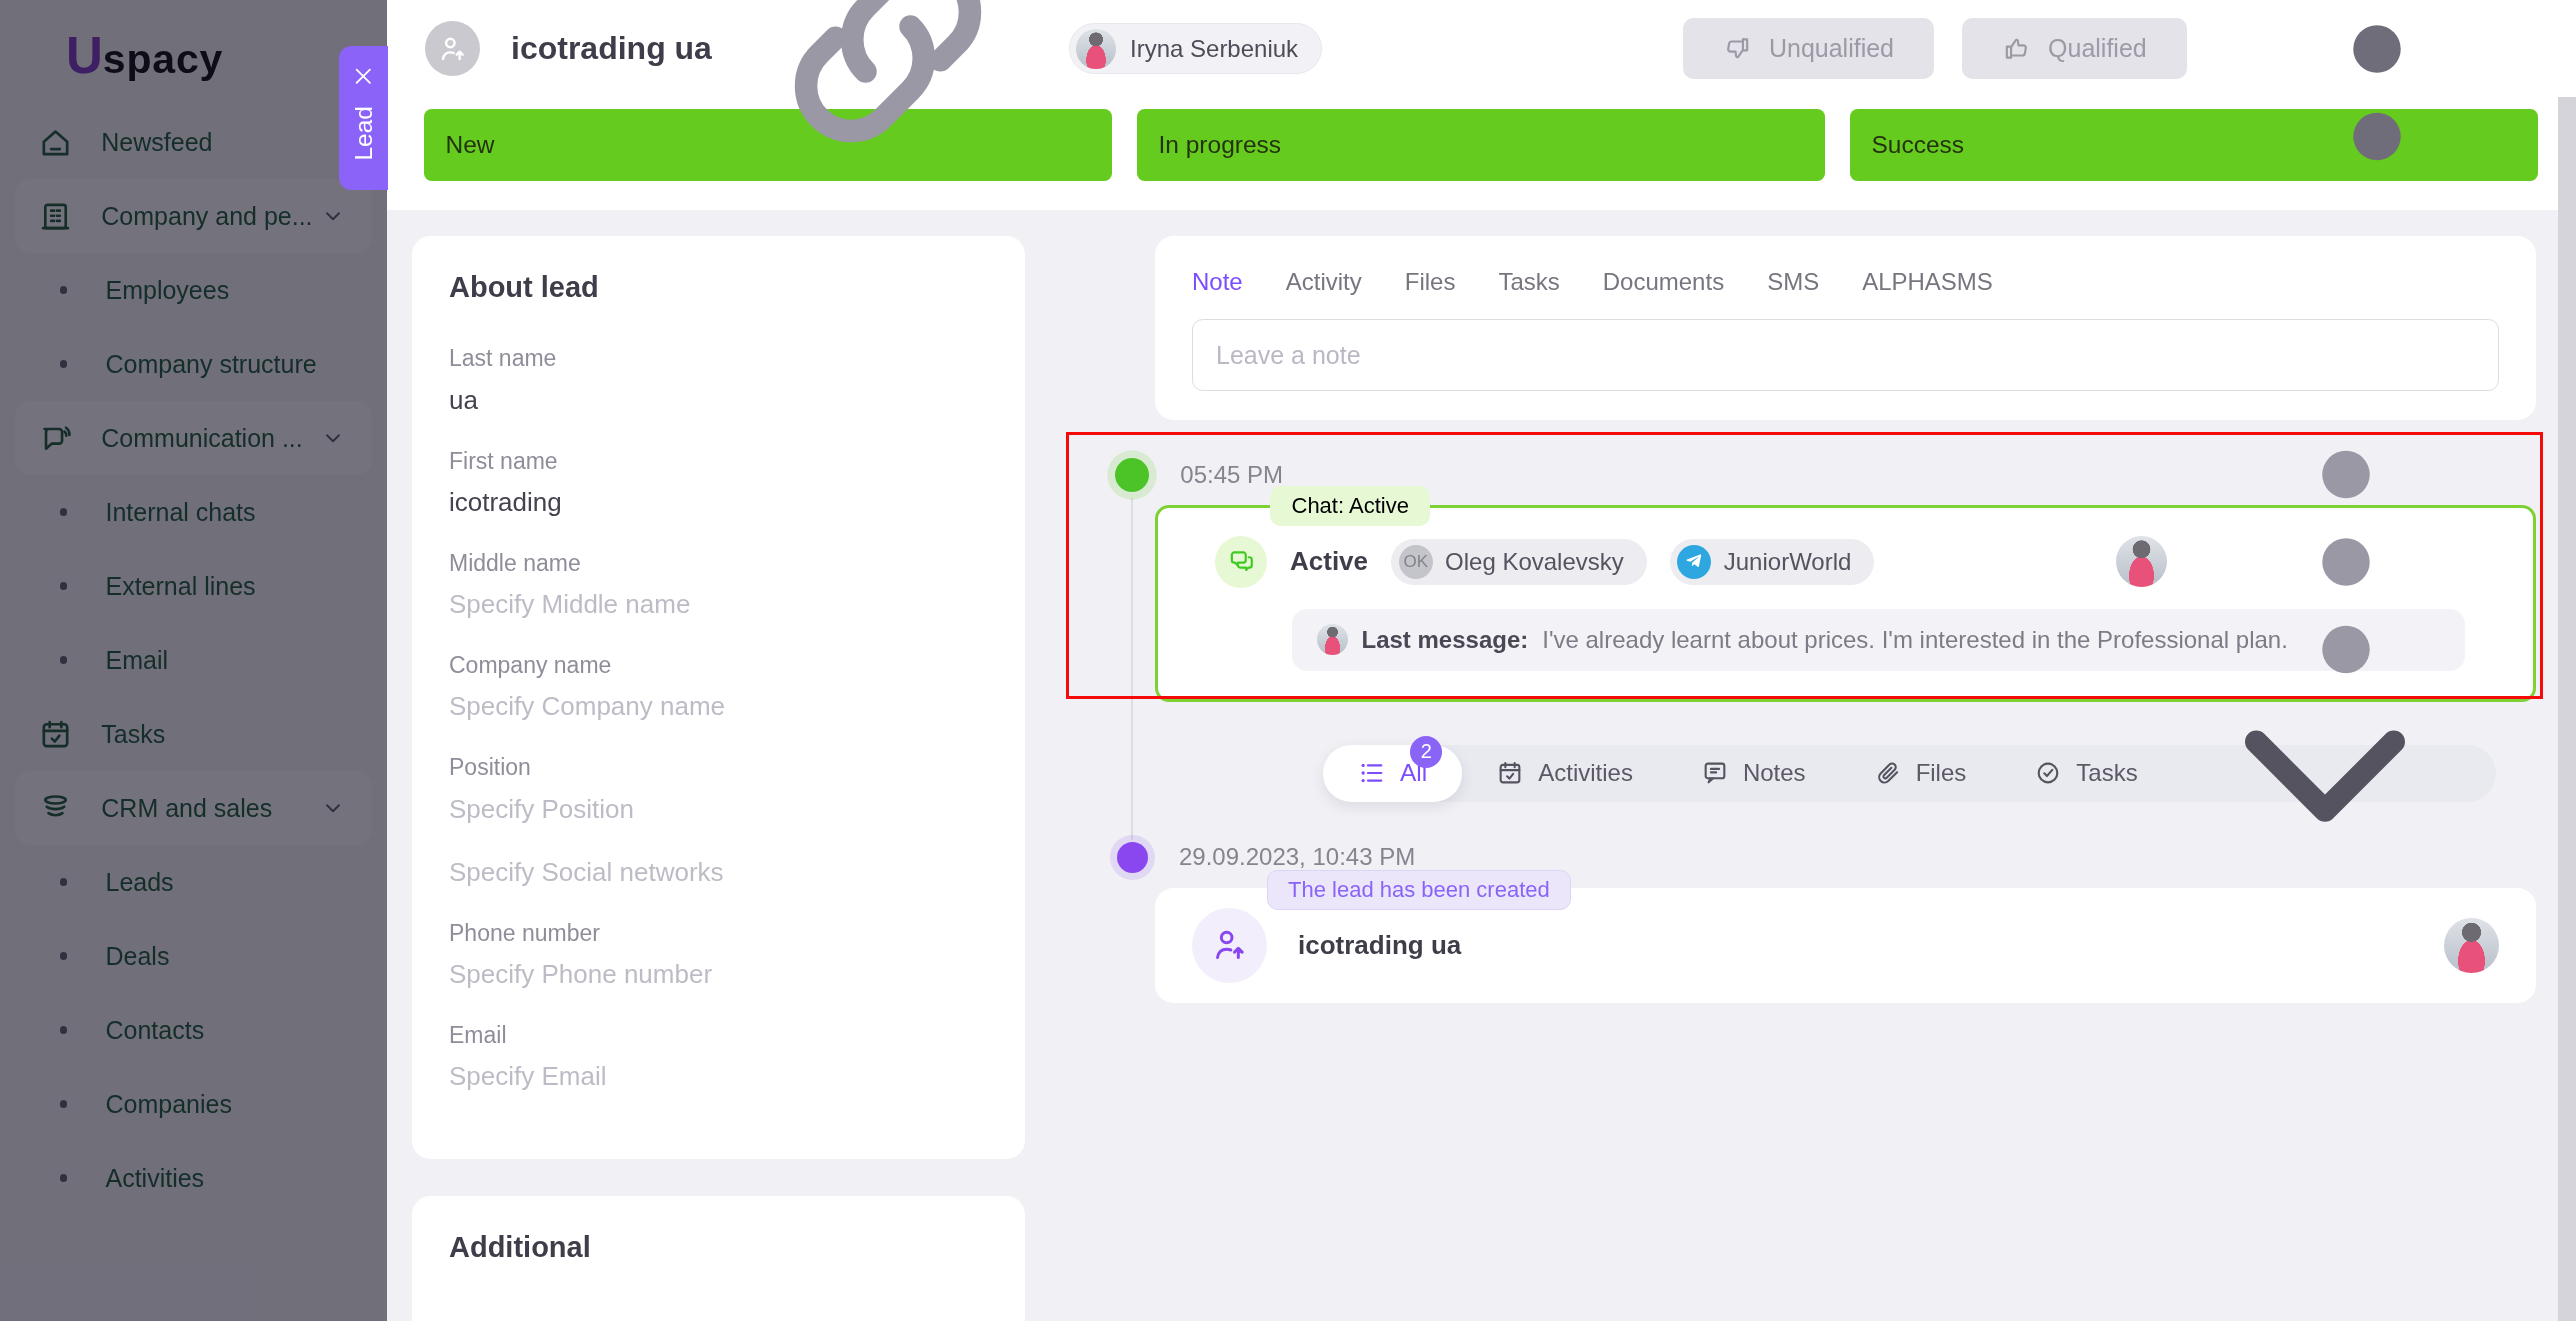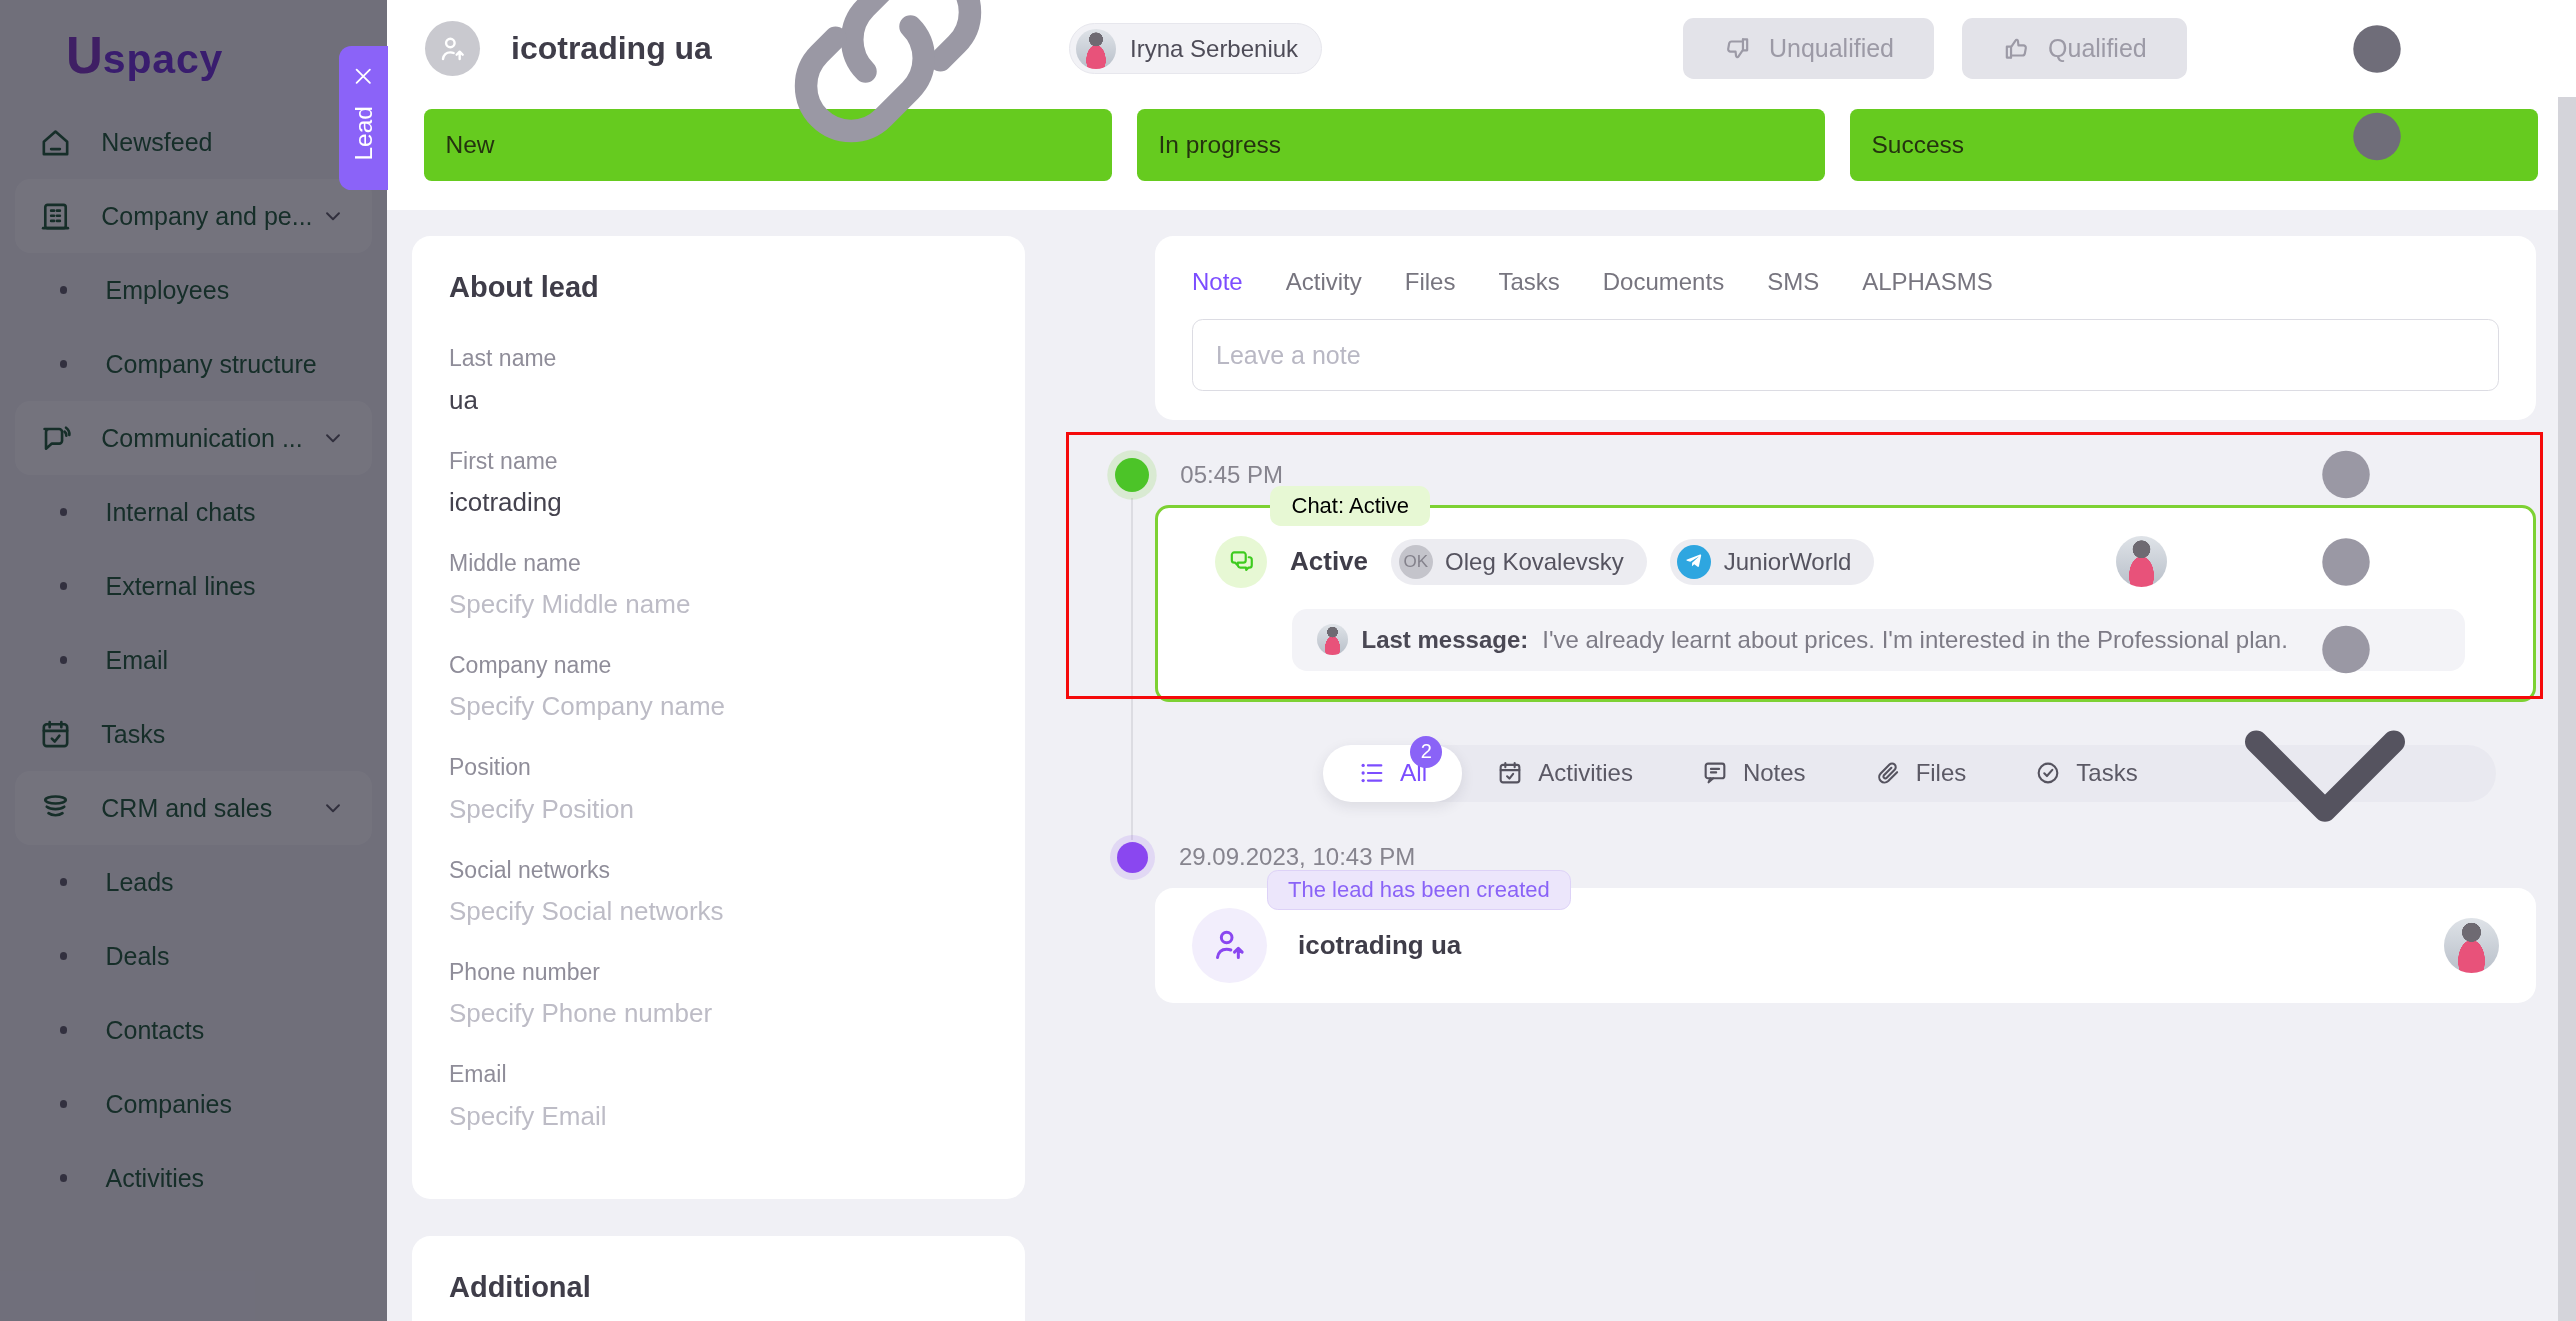--- a/index.html
+++ b/index.html
@@ -3,21 +3,21 @@
 <meta charset="utf-8">
 <style>
   * { box-sizing: border-box; margin: 0; padding: 0; }
   html,body { width:2576px; height:1322px; overflow:hidden; }
   body { font-family:"Liberation Sans", sans-serif; background:#f0f0f5; position:relative; }
 
   
   .sidebar { position:absolute; left:0; top:0; width:387px; height:100%; background:#f4f4f8; overflow:hidden; }
   .logo { padding:26px 0 0 66px; display:flex; align-items:baseline; }
   .logo-u { font-size:51px; font-weight:800; color:#7a2fc0; }
-  .logo-rest { font-size:41px; font-weight:700; color:#6d28d9; letter-spacing:0.8px; }
+  .logo-rest { font-size:41px; font-weight:700; color:#000000; letter-spacing:0.8px; }
   .nav { margin-top:20px; }
   .nav-item { display:flex; align-items:center; height:74px; margin:0 15.3px; padding:0 23px; border-radius:15.3px; color:#14532d; }
   .nav-item.active { background:#ffffff; }
   .nav-item svg { width:35px; height:35px; margin-right:28px; flex:none; }
   .nav-item svg.chev { width:26px; height:26px; margin:0 3.1px 0 auto; color:#57555f; }
   .nav-label { font-size:25px; white-space:nowrap; }
   .bullet { width:7.7px; height:7.7px; border-radius:50%; background:#5b5964; margin:0 38px 0 21.5px; flex:none; }
   .overlay { position:absolute; inset:0; background:rgba(24,22,39,0.60); z-index:5; }
 
   
@@ -306,21 +306,20 @@
             </div>
             <div class="field">
               <div class="f-label">Company name</div>
               <div class="f-value ph">Specify Company name</div>
             </div>
             <div class="field">
               <div class="f-label">Position</div>
               <div class="f-value ph">Specify Position</div>
             </div>
             <div class="field">
-              <div class="f-label">Social networks</div>
               <div class="f-value ph">Specify Social networks</div>
             </div>
             <div class="field">
               <div class="f-label">Phone number</div>
               <div class="f-value ph">Specify Phone number</div>
             </div>
             <div class="field">
               <div class="f-label">Email</div>
               <div class="f-value ph">Specify Email</div>
             </div>

